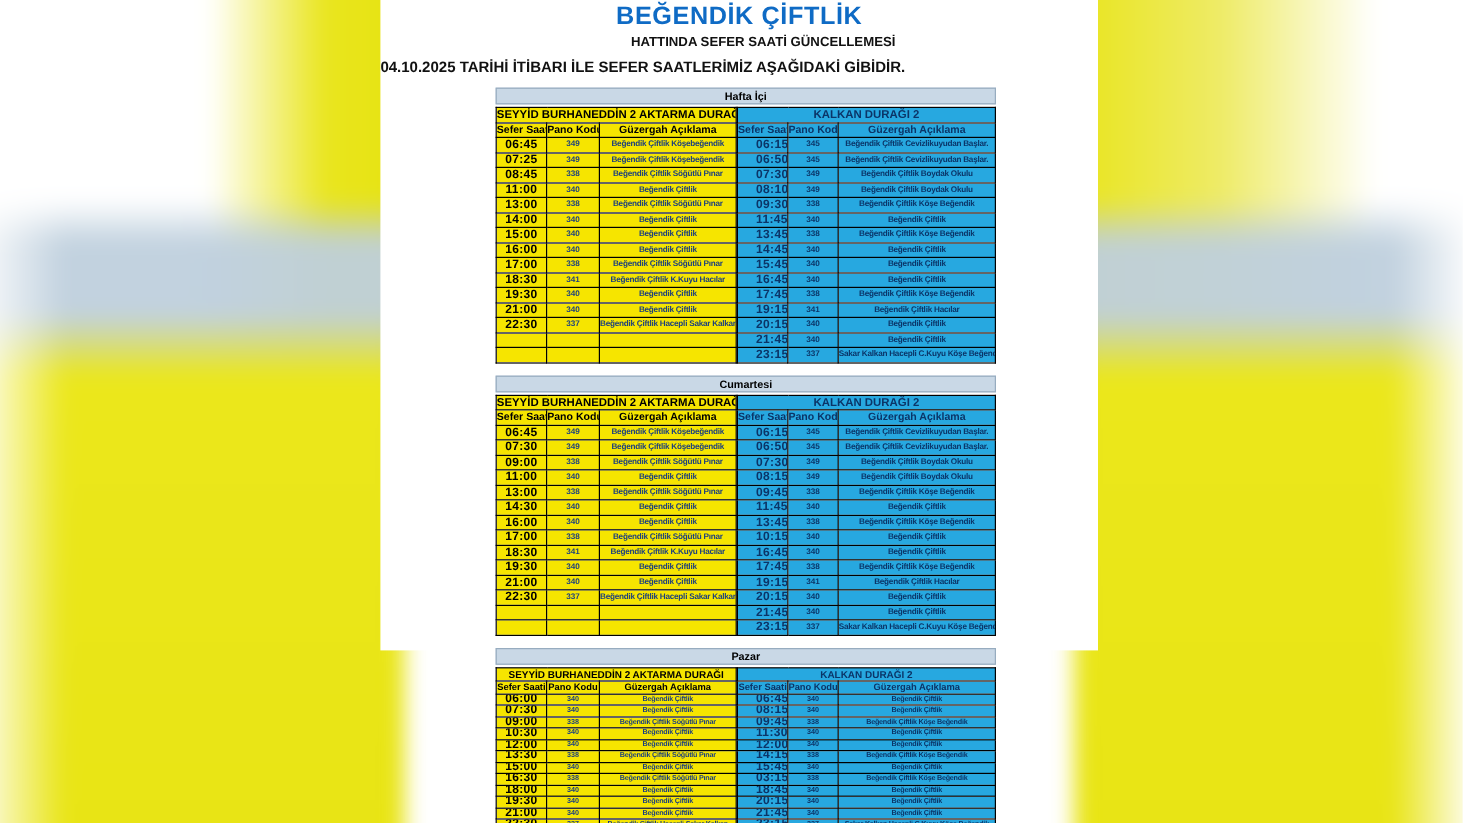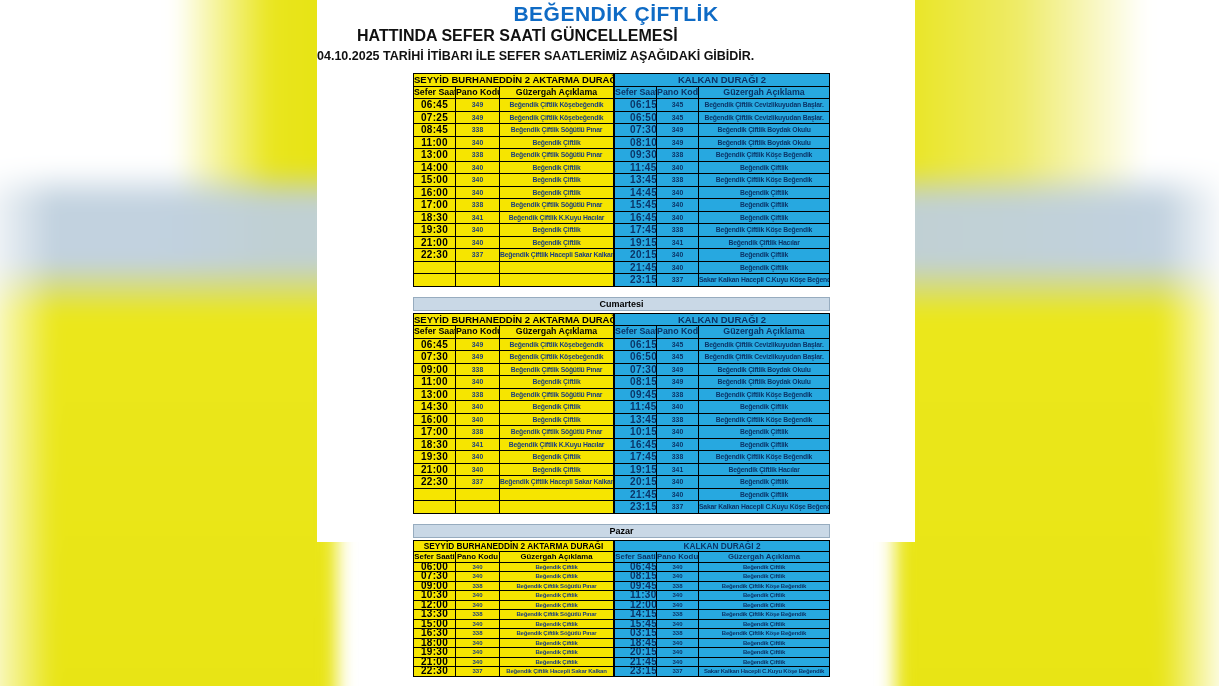--- a/index.html
+++ b/index.html
@@ -29,21 +29,21 @@
   }
   
   .doc {
     position:absolute; left:317px; top:0; width:598px; height:542px;
     background:#ffffff;
   }
   .title {
     text-align:center; font-weight:bold; font-size:21px; line-height:23px;
     padding-top:2px; color:var(--title-blue,#0F6BC5); letter-spacing:0.5px;
   }
-  .sub1 { text-align:left; font-weight:bold; font-size:16px; line-height:13px; margin-top:4px; color:#111;padding-left:40px; }
+  .sub1 { text-align:center; font-weight:bold; font-size:11px; line-height:13px; margin-top:4px; color:#111;padding-left:40px; }
   .sub2 { font-weight:bold; font-size:12.5px; line-height:13px; margin-top:8px; color:#111; }
 
   .sections { margin-left:96px; width:417px; }
   .section { margin-top:10px; }
   .section-label {
     background:var(--bar,#C9D8E6); border:1px solid #97acbf;
     font-weight:bold; font-size:9px; height:12px; line-height:12px;
     text-align:center; color:#000;
   }
   .tables { display:flex; margin-top:2px; align-items:flex-start; }
@@ -83,20 +83,21 @@
 <div class="stage">
   <div class="bg bg-left"></div>
   <div class="bg bg-right"></div>
 
   <div class="doc">
     <div class="title">BEĞENDİK ÇİFTLİK</div>
     <div class="sub1">HATTINDA SEFER SAATİ GÜNCELLEMESİ</div>
     <div class="sub2">04.10.2025 TARİHİ İTİBARI İLE SEFER SAATLERİMİZ AŞAĞIDAKİ GİBİDİR.</div>
     <div class="sections">
         <div class="section">
+          <div class="section-label">Hafta İçi</div>
           <div class="tables">
             <table class="tbl tbl-left yellow">
               <colgroup>
                 <col style="width: 42px;">
                 <col style="width: 44px;">
                 <col style="width: 114px;">
               </colgroup>
               <tbody>
                 <tr class="station">
                   <td colspan="3">SEYYİD BURHANEDDİN 2 AKTARMA DURAĞI</td>

